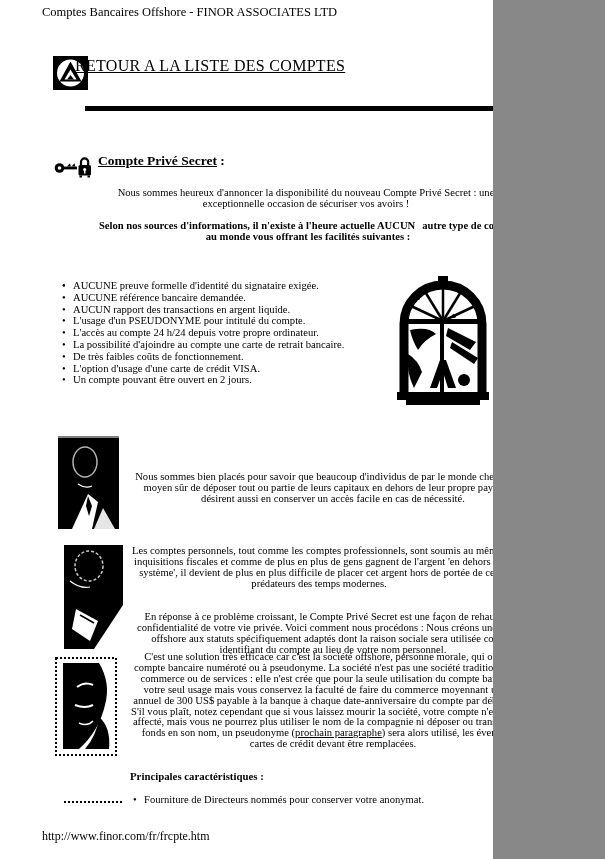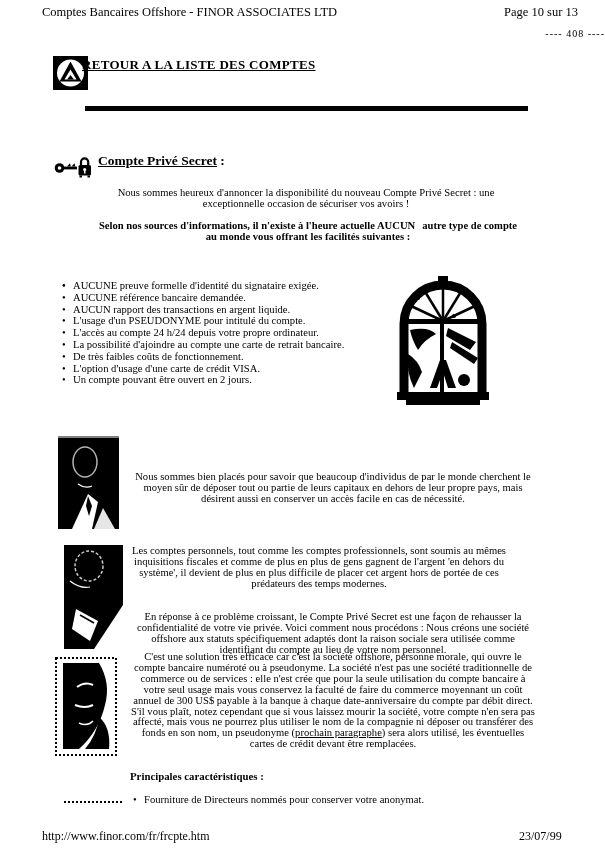--- a/index.html
+++ b/index.html
@@ -1,23 +1,23 @@
 <!DOCTYPE html>
 <html lang="fr"><head>
 <meta charset="utf-8">
 <style>
   html,body{margin:0;padding:0;background:#888;}
-  .page{position:relative;width:605px;height:859px;background:#ffffff;color:#000;
+  .page{position:relative;width:493px;height:859px;background:#ffffff;color:#000;
         font-family:"Liberation Serif","DejaVu Serif",serif;overflow:hidden;}
   .abs{position:absolute;}
   .hdr-title{left:42px;top:5px;font-size:12.5px;white-space:nowrap;}
   .hdr-page{left:504px;top:5px;font-size:12.5px;white-space:nowrap;text-align:right;}
   .marker{left:0;top:28px;width:605px;text-align:right;font-size:10px;letter-spacing:1px;}
   .navlogo{left:53px;top:56px;width:35px;height:34px;display:block;}
-  .navlink{left:82px;top:57px;font-size:13px;font-weight:bold;color:#000;
+  .navlink{left:75px;top:57px;font-size:16px;font-weight:normal;color:#000;
            text-decoration:underline;letter-spacing:.3px;white-space:nowrap;}
   .rule{left:85px;top:106px;width:443px;height:5px;background:#000;}
   .keyicon{left:54px;top:156px;width:40px;height:22px;}
   .h1{left:98px;top:153px;font-size:13.5px;font-weight:bold;white-space:nowrap;}
   .u{text-decoration:underline;}
   .p{font-size:10.6px;line-height:10.9px;margin:0;width:416px;text-align:center;}
   .p1{left:98px;top:188px;}
   .p2{left:98px;top:221px;width:420px;}
   .b{font-weight:bold;}
   .i{}

